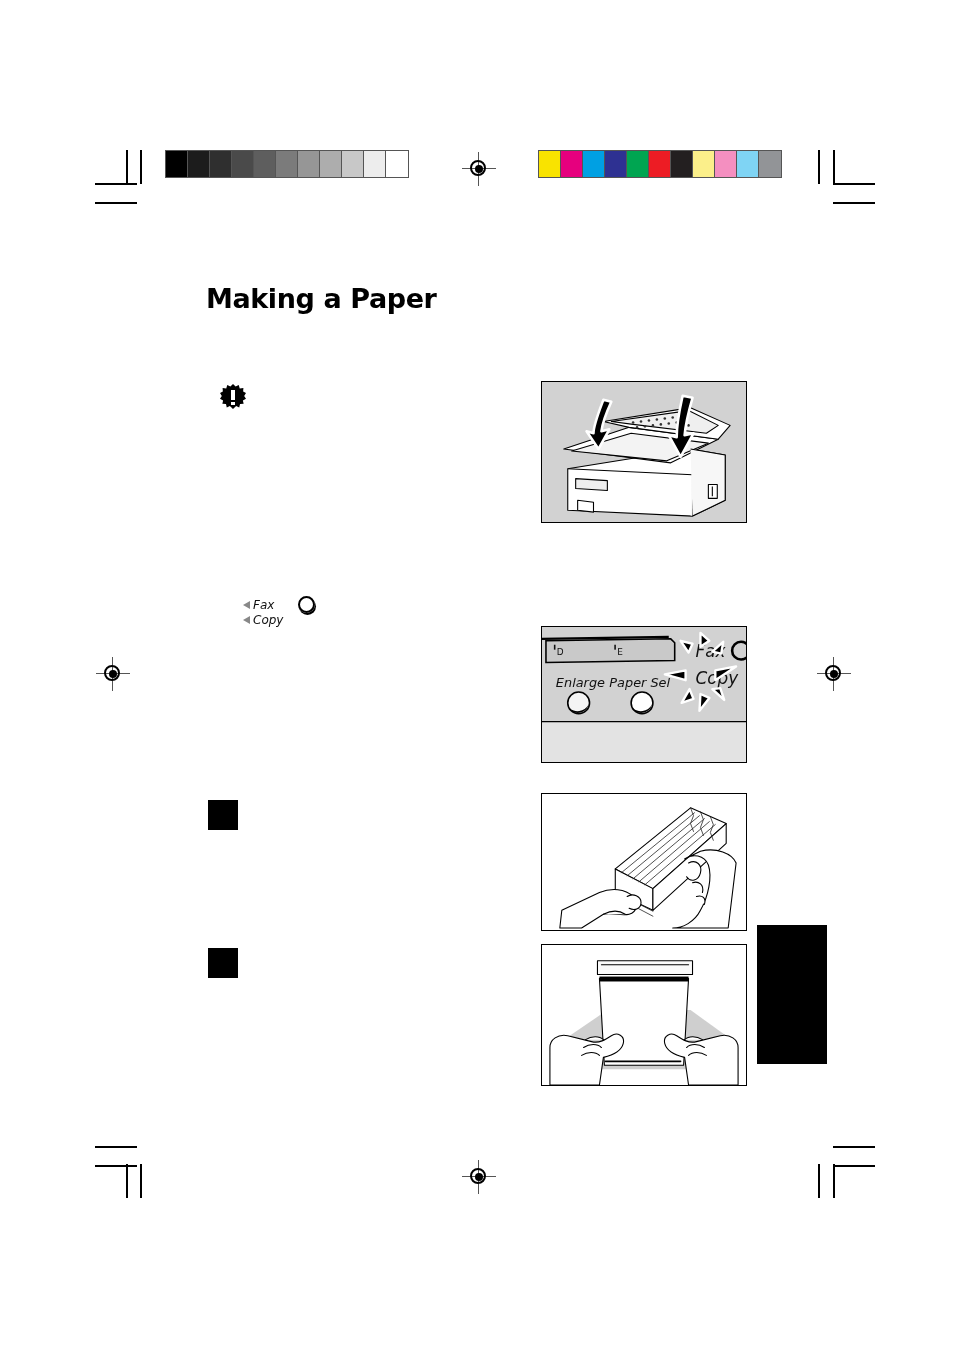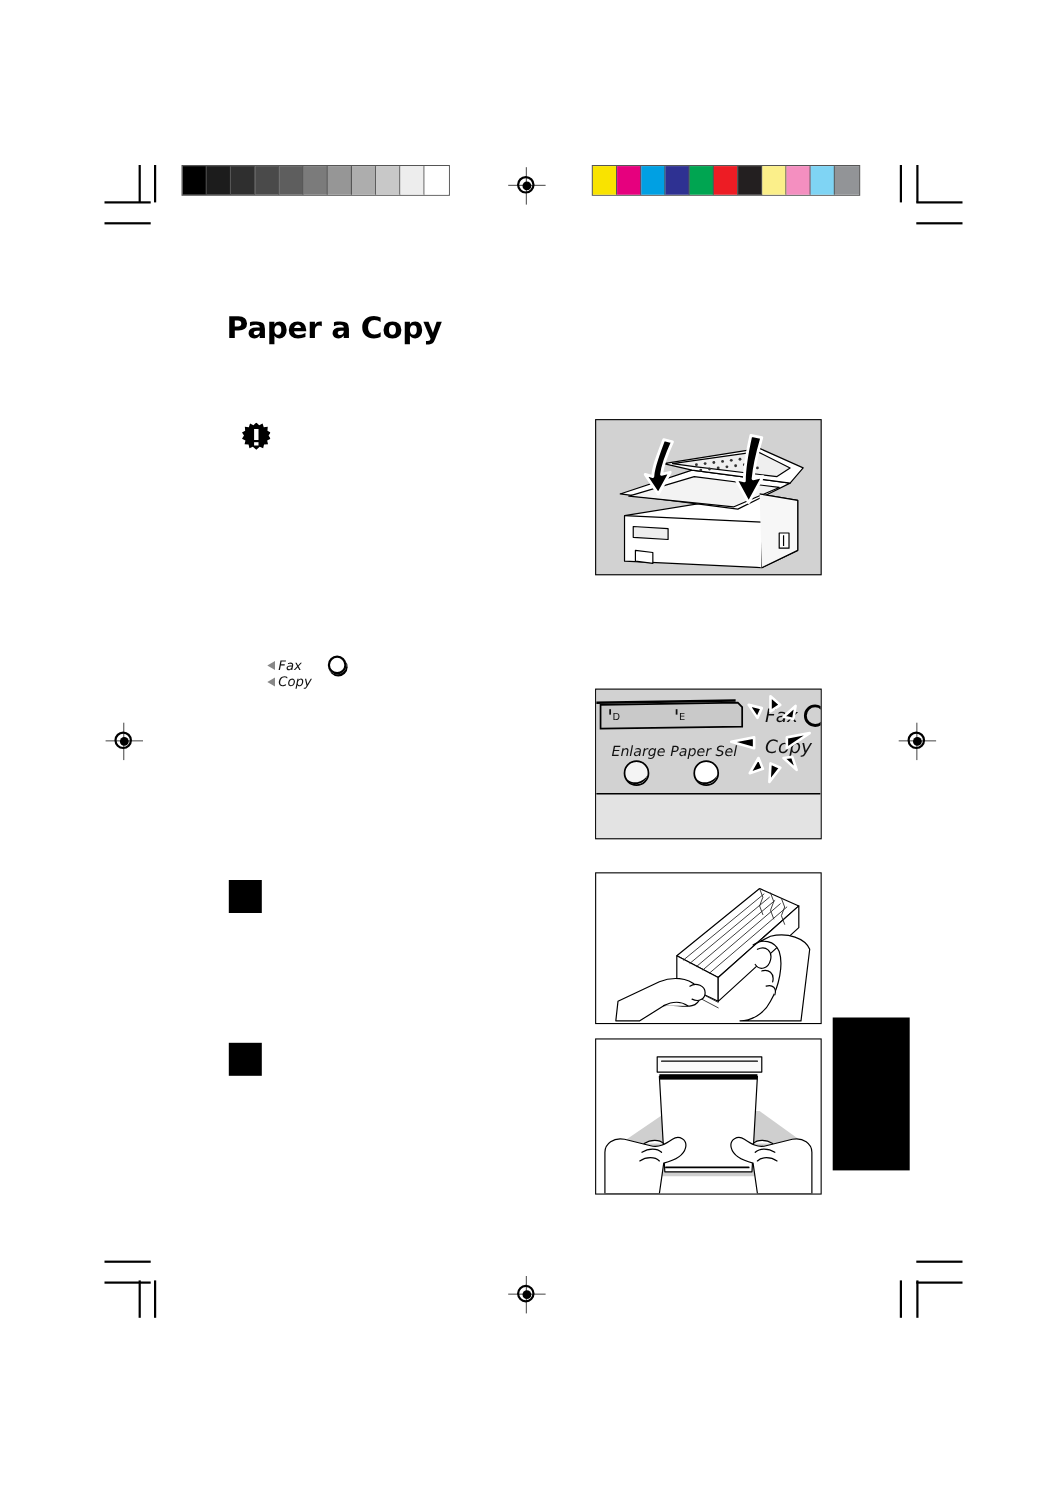--- a/index.html
+++ b/index.html
@@ -220,21 +220,21 @@
       <div class="swatch" style="background: rgb(46, 49, 146);"></div>
       <div class="swatch" style="background: rgb(0, 165, 81);"></div>
       <div class="swatch" style="background: rgb(237, 28, 36);"></div>
       <div class="swatch" style="background: rgb(35, 31, 32);"></div>
       <div class="swatch" style="background: rgb(251, 239, 138);"></div>
       <div class="swatch" style="background: rgb(244, 143, 192);"></div>
       <div class="swatch" style="background: rgb(127, 212, 244);"></div>
       <div class="swatch" style="background: rgb(146, 148, 151);"></div>
     </div>
 
-  <div class="title">Paper a Copy</div>
+  <div class="title">Making a Paper</div>
 
   <div class="burst-icon">
     <div class="star"></div>
     <div class="excl-bar"></div>
     <div class="excl-dot"></div>
   </div>
 
   <div class="legend">
     <div class="legend-row">
       <div class="legend-arrow"></div>

